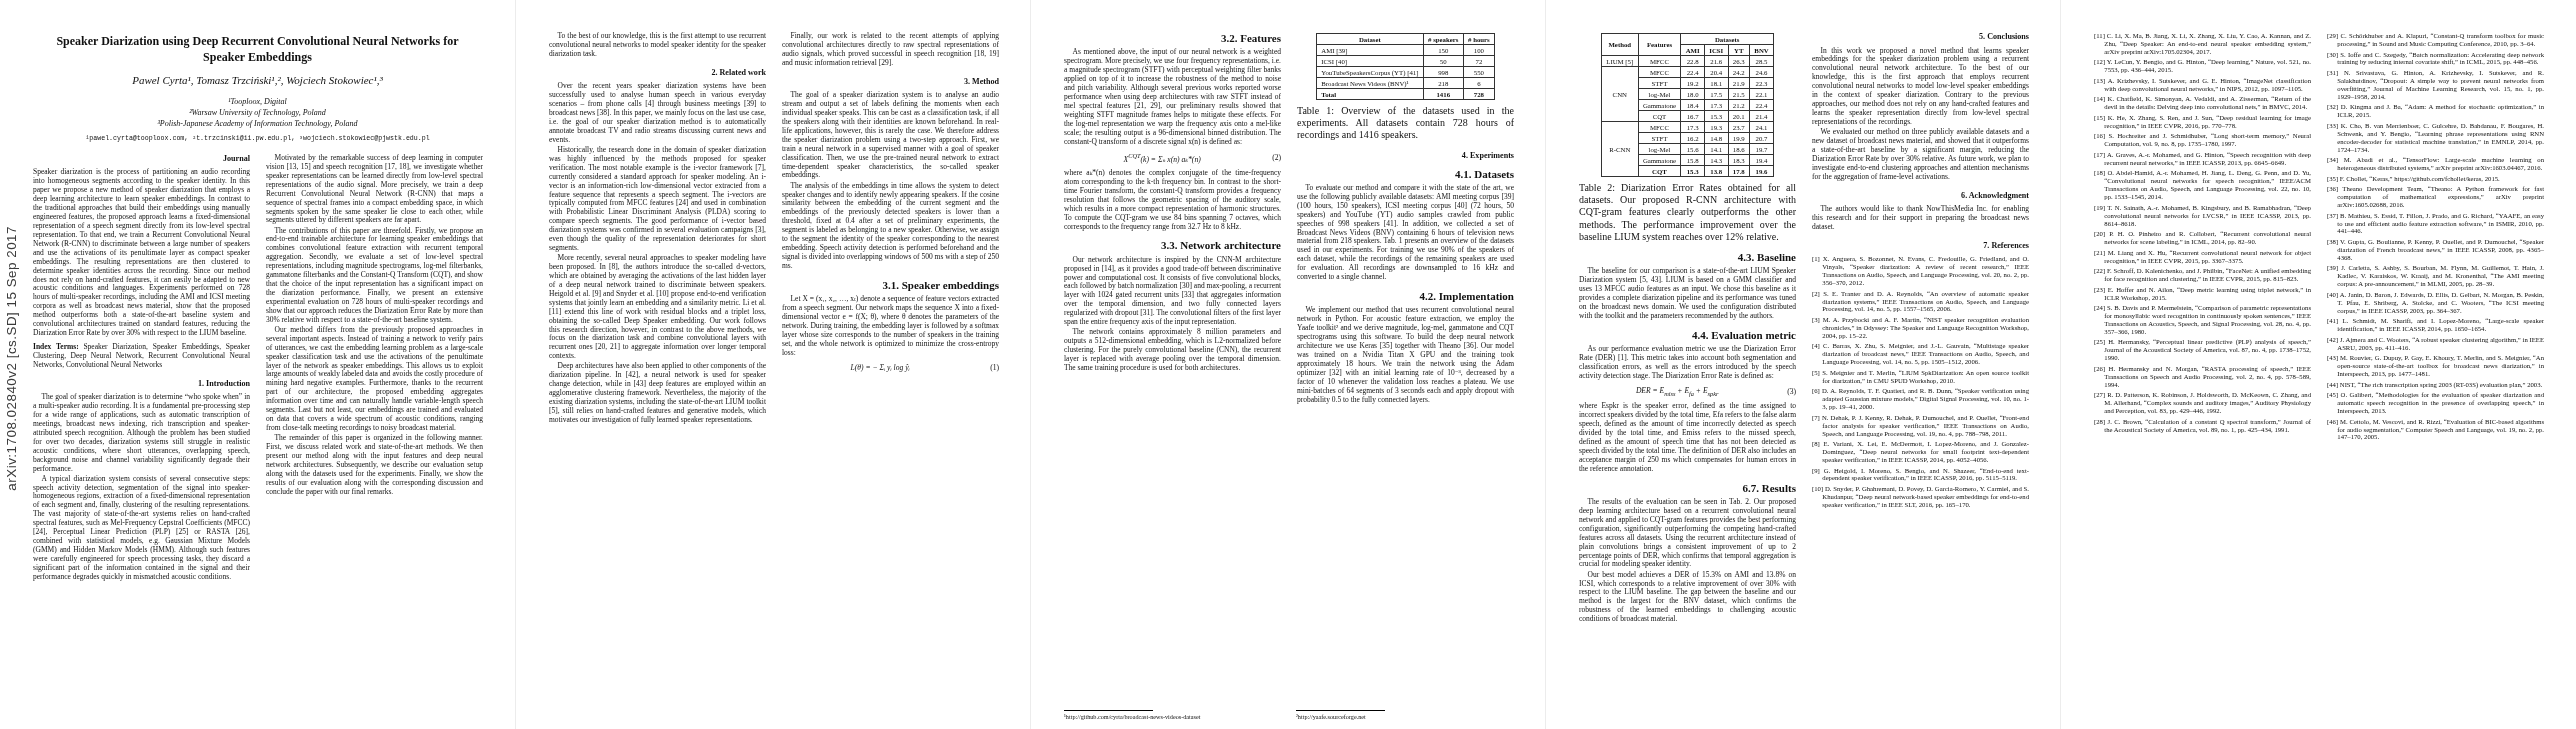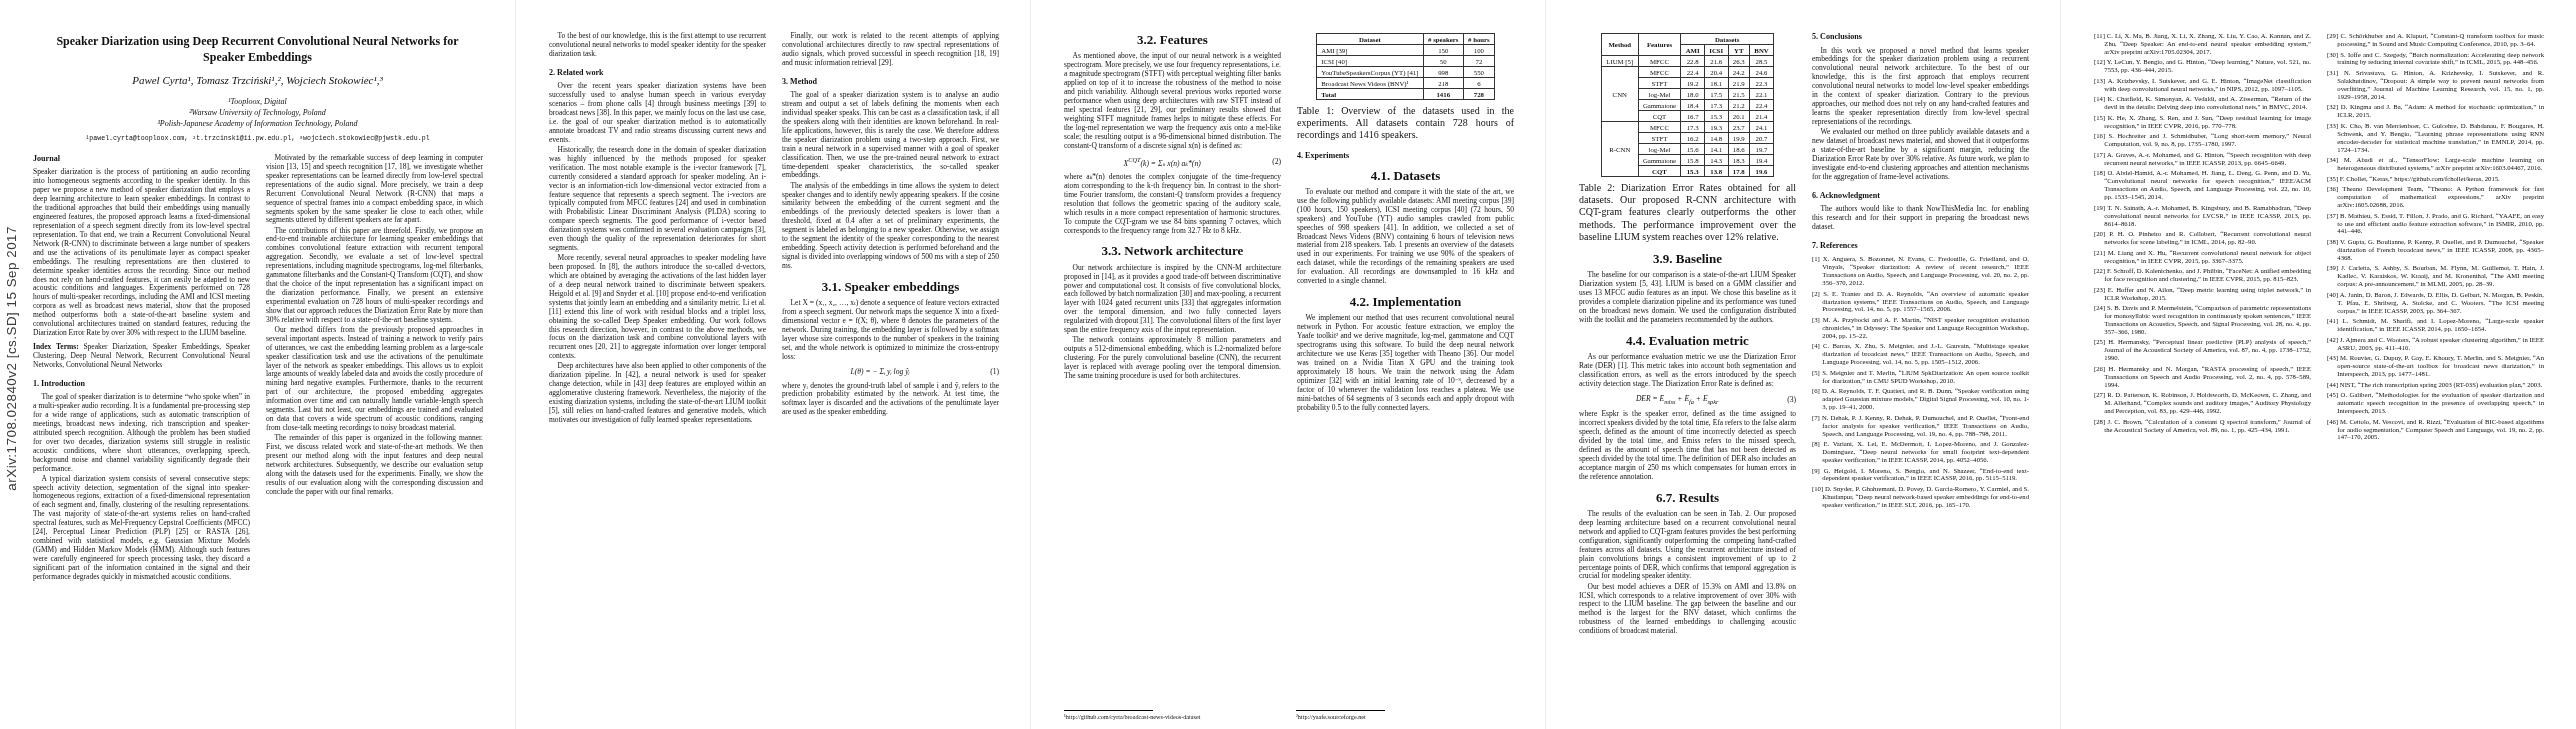--- a/index.html
+++ b/index.html
@@ -6,22 +6,22 @@
   body{font-family:"Liberation Serif","DejaVu Serif",serif;color:#111;}
   .canvas{display:flex;width:2576px;height:729px;}
   .page{position:relative;width:515px;height:729px;box-sizing:border-box;padding:32px 33px 0 33px;background:#fff;overflow:hidden;flex:none;}
   .page + .page{border-left:0.6px solid #ececec;}
   .cols{display:flex;gap:16px;}
   .col{width:217px;flex:none;text-align:justify;overflow:hidden;}
   .col-full{height:663px;}
   .col-p1{height:547px;}
   p{margin:0 0 1.2px 0;text-indent:8.5px;font-size:7.5px;line-height:1.19;}
   p.noind{text-indent:0;}
-  .sec{text-align:left;font-weight:700;font-size:8.1px;margin:9px 0 5.5px 0;}
-  .subsec{text-align:center;font-weight:700;font-size:13px;margin:8px 0 4.3px 0;}
+  .sec{text-align:right;font-weight:700;font-size:8.1px;margin:9px 0 5.5px 0;}
+  .subsec{text-align:right;font-weight:700;font-size:11px;margin:8px 0 4.3px 0;}
   .col > .sec:first-child, .col > .subsec:first-child{margin-top:0;}
   .titleblock{text-align:center;margin-bottom:12px;}
   .title{font-size:12px;font-weight:700;line-height:1.3;margin:2.4px 22px 8.5px 22px;}
   .authors{font-size:11px;font-style:italic;margin-bottom:11px;}
   .affil{font-size:8px;font-style:italic;line-height:1.35;}
   .emails{font-family:"Liberation Mono","DejaVu Sans Mono",monospace;font-size:6.6px;margin-top:5.5px;}
   .terms{margin-top:4.9px;}
   .lead{font-weight:700;}
   .eq{display:flex;align-items:center;margin:5.5px 0;font-size:7.6px;}
   .eq-body{flex:1;text-align:center;font-style:italic;}
@@ -86,21 +86,20 @@
         <p>Finally, our work is related to the recent attempts of applying convolutional architectures directly to raw spectral representations of audio signals, which proved successful in speech recognition [18, 19] and music information retrieval [29].</p>
         <div class="sec">3. Method</div>
         <p>The goal of a speaker diarization system is to analyse an audio stream and output a set of labels defining the moments when each individual speaker speaks. This can be cast as a classification task, if all the speakers along with their identities are known beforehand. In real-life applications, however, this is rarely the case. We therefore address the speaker diarization problem using a two-step approach. First, we train a neural network in a supervised manner with a goal of speaker classification. Then, we use the pre-trained neural network to extract time-dependent speaker characteristics, the so-called speaker embeddings.</p>
         <p>The analysis of the embeddings in time allows the system to detect speaker changes and to identify newly appearing speakers. If the cosine similarity between the embedding of the current segment and the embeddings of the previously detected speakers is lower than a threshold, fixed at 0.4 after a set of preliminary experiments, the segment is labeled as belonging to a new speaker. Otherwise, we assign to the segment the identity of the speaker corresponding to the nearest embedding. Speech activity detection is performed beforehand and the signal is divided into overlapping windows of 500 ms with a step of 250 ms.</p>
         <div class="subsec">3.1. Speaker embeddings</div>
         <p>Let X = (x₁, x₂, …, xₜ) denote a sequence of feature vectors extracted from a speech segment. Our network maps the sequence X into a fixed-dimensional vector e = f(X; θ), where θ denotes the parameters of the network. During training, the embedding layer is followed by a softmax layer whose size corresponds to the number of speakers in the training set, and the whole network is optimized to minimize the cross-entropy loss:</p>
         <div class="eq">
           <span class="eq-body">L(θ) = − Σᵢ yᵢ log ŷᵢ</span>
           <span class="eq-num">(1)</span>
         </div>
-        <p class="noind">where yᵢ denotes the ground-truth label of sample i and ŷᵢ refers to the prediction probability estimated by the network. At test time, the softmax layer is discarded and the activations of the penultimate layer are used as the speaker embedding.</p>
       </div>
     </div>
   </div>
 
   <div class="page">
     <div class="cols">
       <div class="col col-full">
         <div class="subsec">3.2. Features</div>
         <p>As mentioned above, the input of our neural network is a weighted spectrogram. More precisely, we use four frequency representations, i.e. a magnitude spectrogram (STFT) with perceptual weighting filter banks applied on top of it to increase the robustness of the method to noise and pitch variability. Although several previous works reported worse performance when using deep architectures with raw STFT instead of mel spectral features [21, 29], our preliminary results showed that weighting STFT magnitude frames helps to mitigate these effects. For the log-mel representation we warp the frequency axis onto a mel-like scale; the resulting output is a 96-dimensional binned distribution. The constant-Q transform of a discrete signal x(n) is defined as:</p>
         <div class="eq">
@@ -262,21 +261,21 @@
             <tr class="best">
               <td>CQT</td>
               <td>15.3</td>
               <td>13.8</td>
               <td>17.8</td>
               <td>19.6</td>
             </tr>
           </tbody>
         </table>
         <div class="caption">Table 2: Diarization Error Rates obtained for all datasets. Our proposed R-CNN architecture with CQT-gram features clearly outperforms the other methods. The performance improvement over the baseline LIUM system reaches over 12% relative.</div>
-        <div class="subsec">3.9. Baseline</div>
+        <div class="subsec">4.3. Baseline</div>
         <p>The baseline for our comparison is a state-of-the-art LIUM Speaker Diarization system [5, 43]. LIUM is based on a GMM classifier and uses 13 MFCC audio features as an input. We chose this baseline as it provides a complete diarization pipeline and its performance was tuned on the broadcast news domain. We used the configuration distributed with the toolkit and the parameters recommended by the authors.</p>
         <div class="subsec">4.4. Evaluation metric</div>
         <p>As our performance evaluation metric we use the Diarization Error Rate (DER) [1]. This metric takes into account both segmentation and classification errors, as well as the errors introduced by the speech activity detection stage. The Diarization Error Rate is defined as:</p>
         <div class="eq">
           <span class="eq-body"><span>DER = E</span><sub>miss</sub><span> + E</span><sub>fa</sub><span> + E</span><sub>spkr</sub></span>
           <span class="eq-num">(3)</span>
         </div>
         <p class="noind">where Espkr is the speaker error, defined as the time assigned to incorrect speakers divided by the total time, Efa refers to the false alarm speech, defined as the amount of time incorrectly detected as speech divided by the total time, and Emiss refers to the missed speech, defined as the amount of speech time that has not been detected as speech divided by the total time. The definition of DER also includes an acceptance margin of 250 ms which compensates for human errors in the reference annotation.</p>
         <div class="subsec">6.7. Results</div>
         <p>The results of the evaluation can be seen in Tab. 2. Our proposed deep learning architecture based on a recurrent convolutional neural network and applied to CQT-gram features provides the best performing configuration, significantly outperforming the competing hand-crafted features across all datasets. Using the recurrent architecture instead of plain convolutions brings a consistent improvement of up to 2 percentage points of DER, which confirms that temporal aggregation is crucial for modeling speaker identity.</p>

